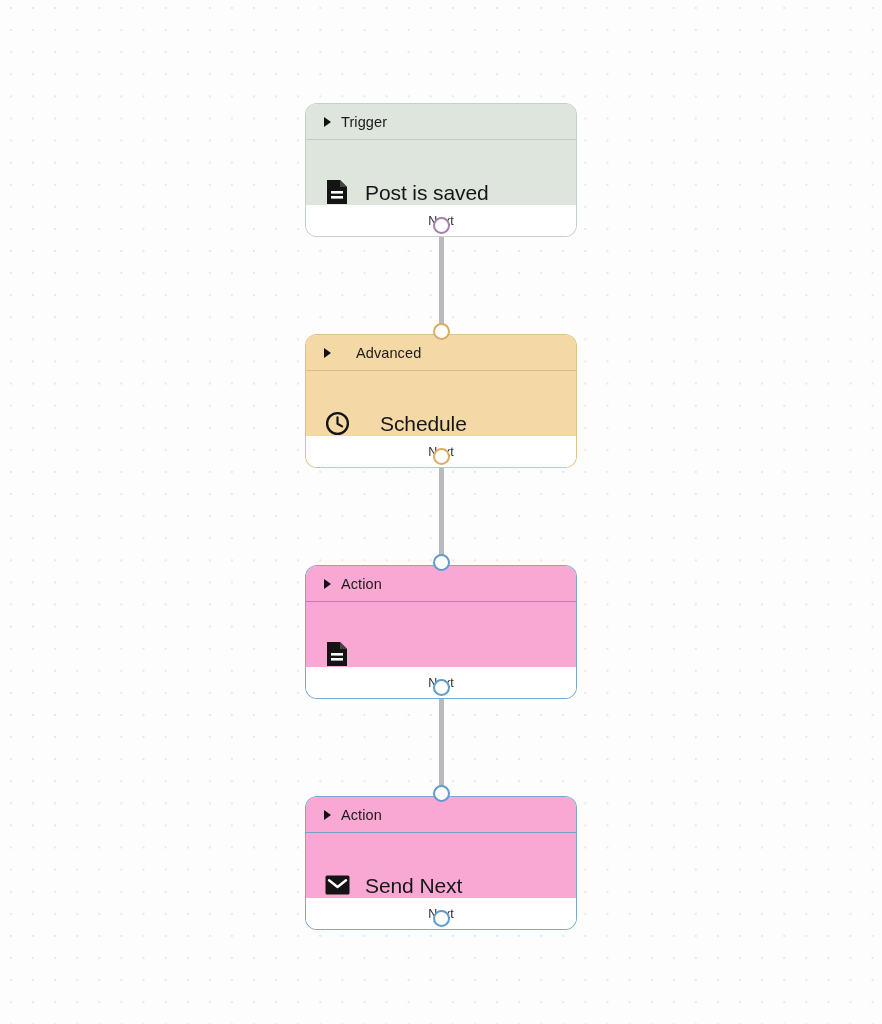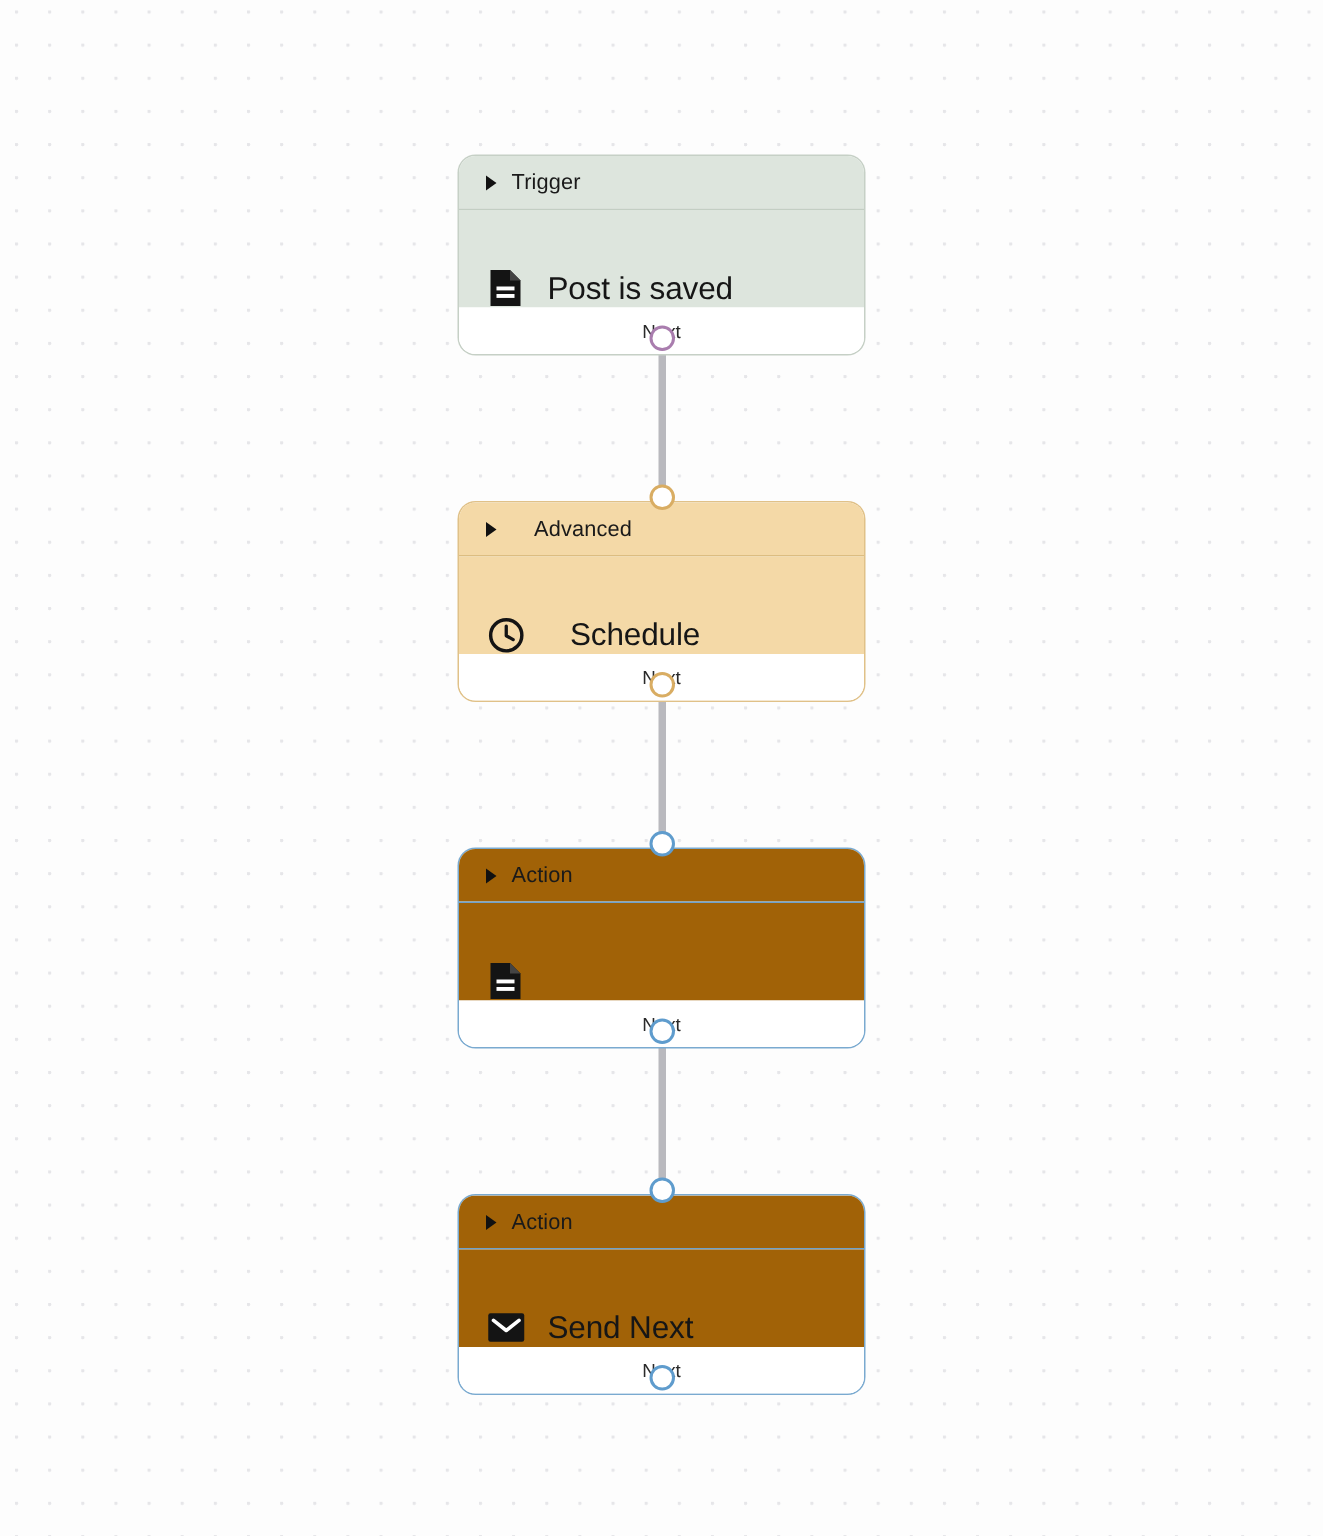--- a/index.html
+++ b/index.html
@@ -121,21 +121,21 @@
   .theme-trigger .node-body { background: #dde5dd; }
   .theme-trigger .node-divider { background: #c3cec3; }
   .theme-trigger.node { box-shadow: 0 0 0 1px #c6d0c6; }
 
   .theme-advanced .node-header,
   .theme-advanced .node-body { background: #f4d9a7; gap: 15px; }
   .theme-advanced .node-divider { background: #dcbd81; }
   .theme-advanced.node { box-shadow: 0 0 0 1px #e0c188; }
 
   .theme-action .node-header,
-  .theme-action .node-body { background: #a16207; }
+  .theme-action .node-body { background: #f9a8d4; }
   .theme-action .node-divider { background: #6fa2cc; }
   .theme-action.node { box-shadow: 0 0 0 1px #7aaad0; }
 
   
   .port {
     position: absolute;
     width: 17px;
     height: 17px;
     border-radius: 50%;
     background: #ffffff;

